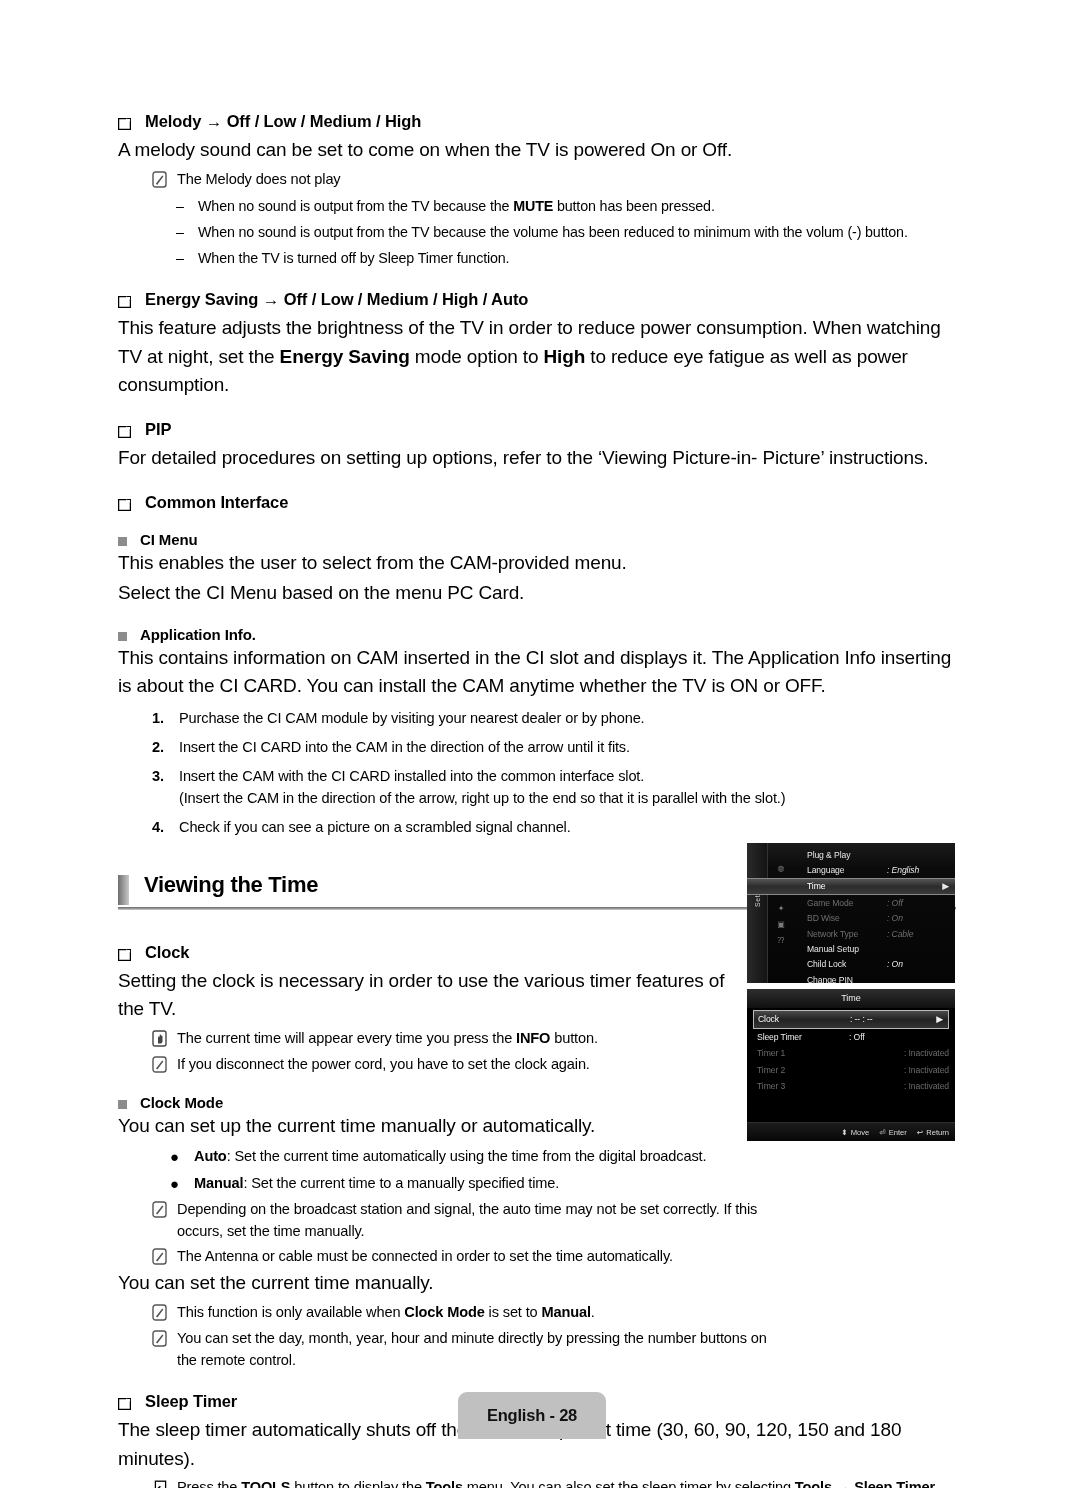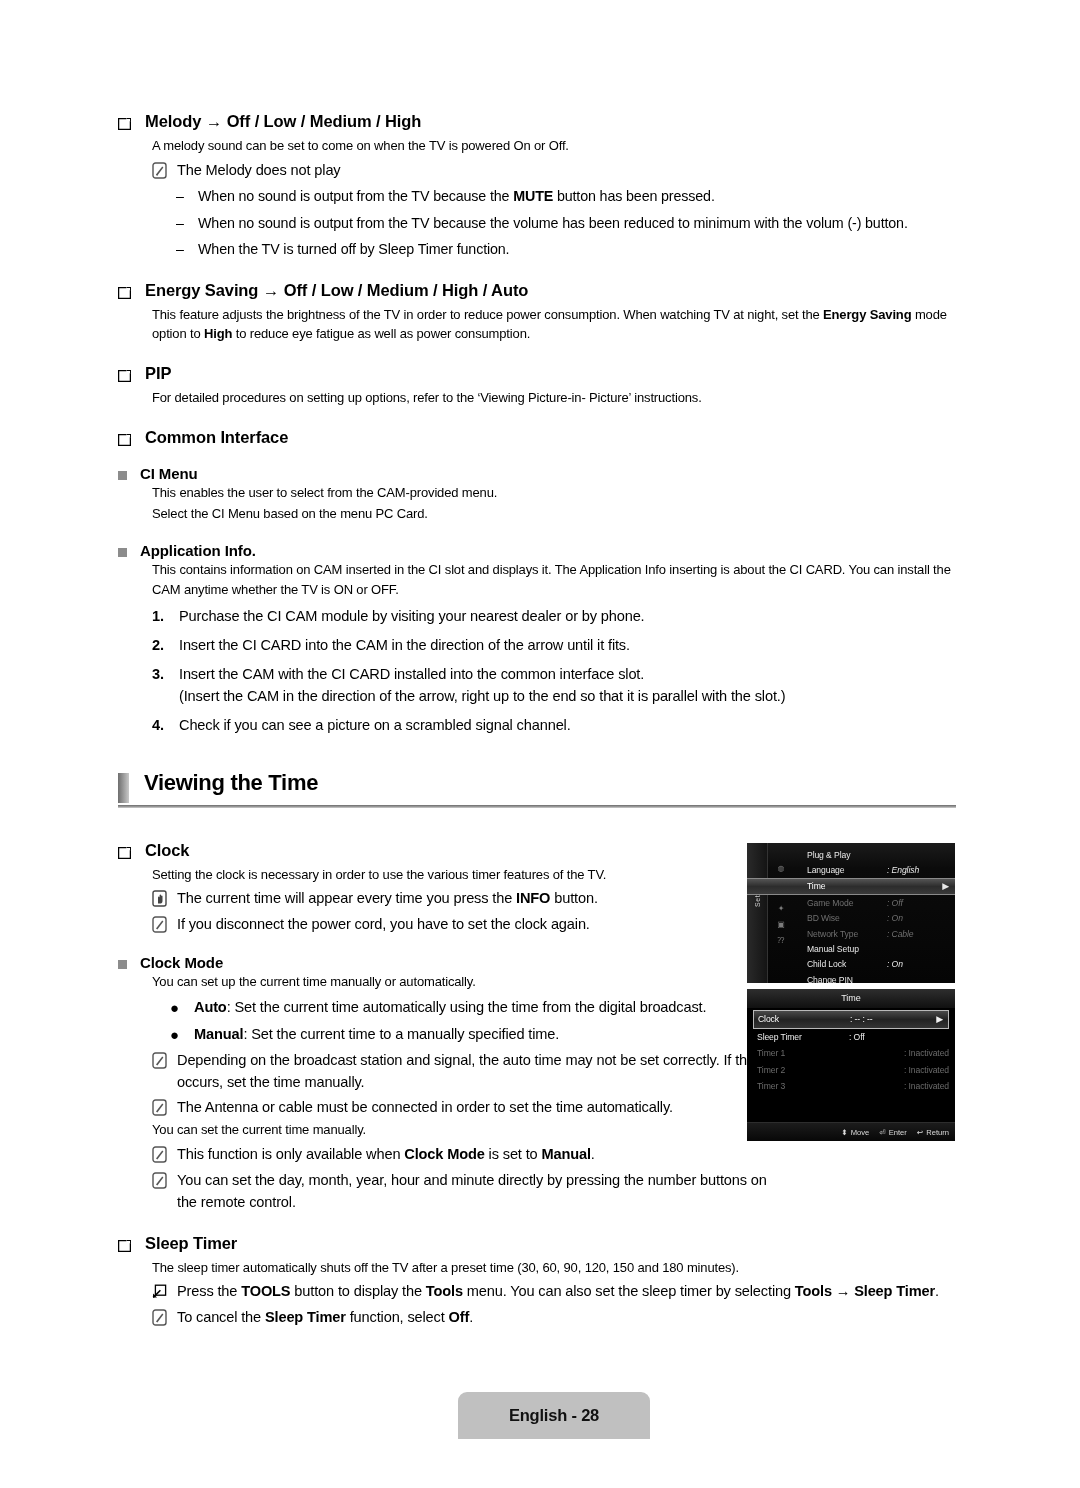--- a/index.html
+++ b/index.html
@@ -47,22 +47,21 @@
   .bullet-box svg { display: block; }
   .h-title {
     font-size: 16.5px;
     font-weight: bold;
     letter-spacing: -0.1px;
     line-height: 1.2;
   }
   .h-title .arw { font-weight: normal; }
 
   .para {
-    margin-left: 34px;
-    font-size: 13px;
+    font-size: 19px;
     line-height: 1.52;
     letter-spacing: -0.15px;
     margin-top: 4px;
   }
   .para.tight { margin-top: 1px; }
 
   
   .note {
     display: flex;
     align-items: flex-start;
@@ -319,21 +318,21 @@
     align-items: center;
     gap: 3px;
     white-space: nowrap;
   }
 
   
   .footer {
     position: absolute;
     left: 458px;
     top: 1392px;
-    width: 192px;
+    width: 148px;
     height: 47px;
     background: #c0c0c0;
     border-radius: 9px 9px 0 0;
     display: flex;
     align-items: center;
     justify-content: center;
   }
   .footer span {
     font-size: 16.5px;
     font-weight: bold;

